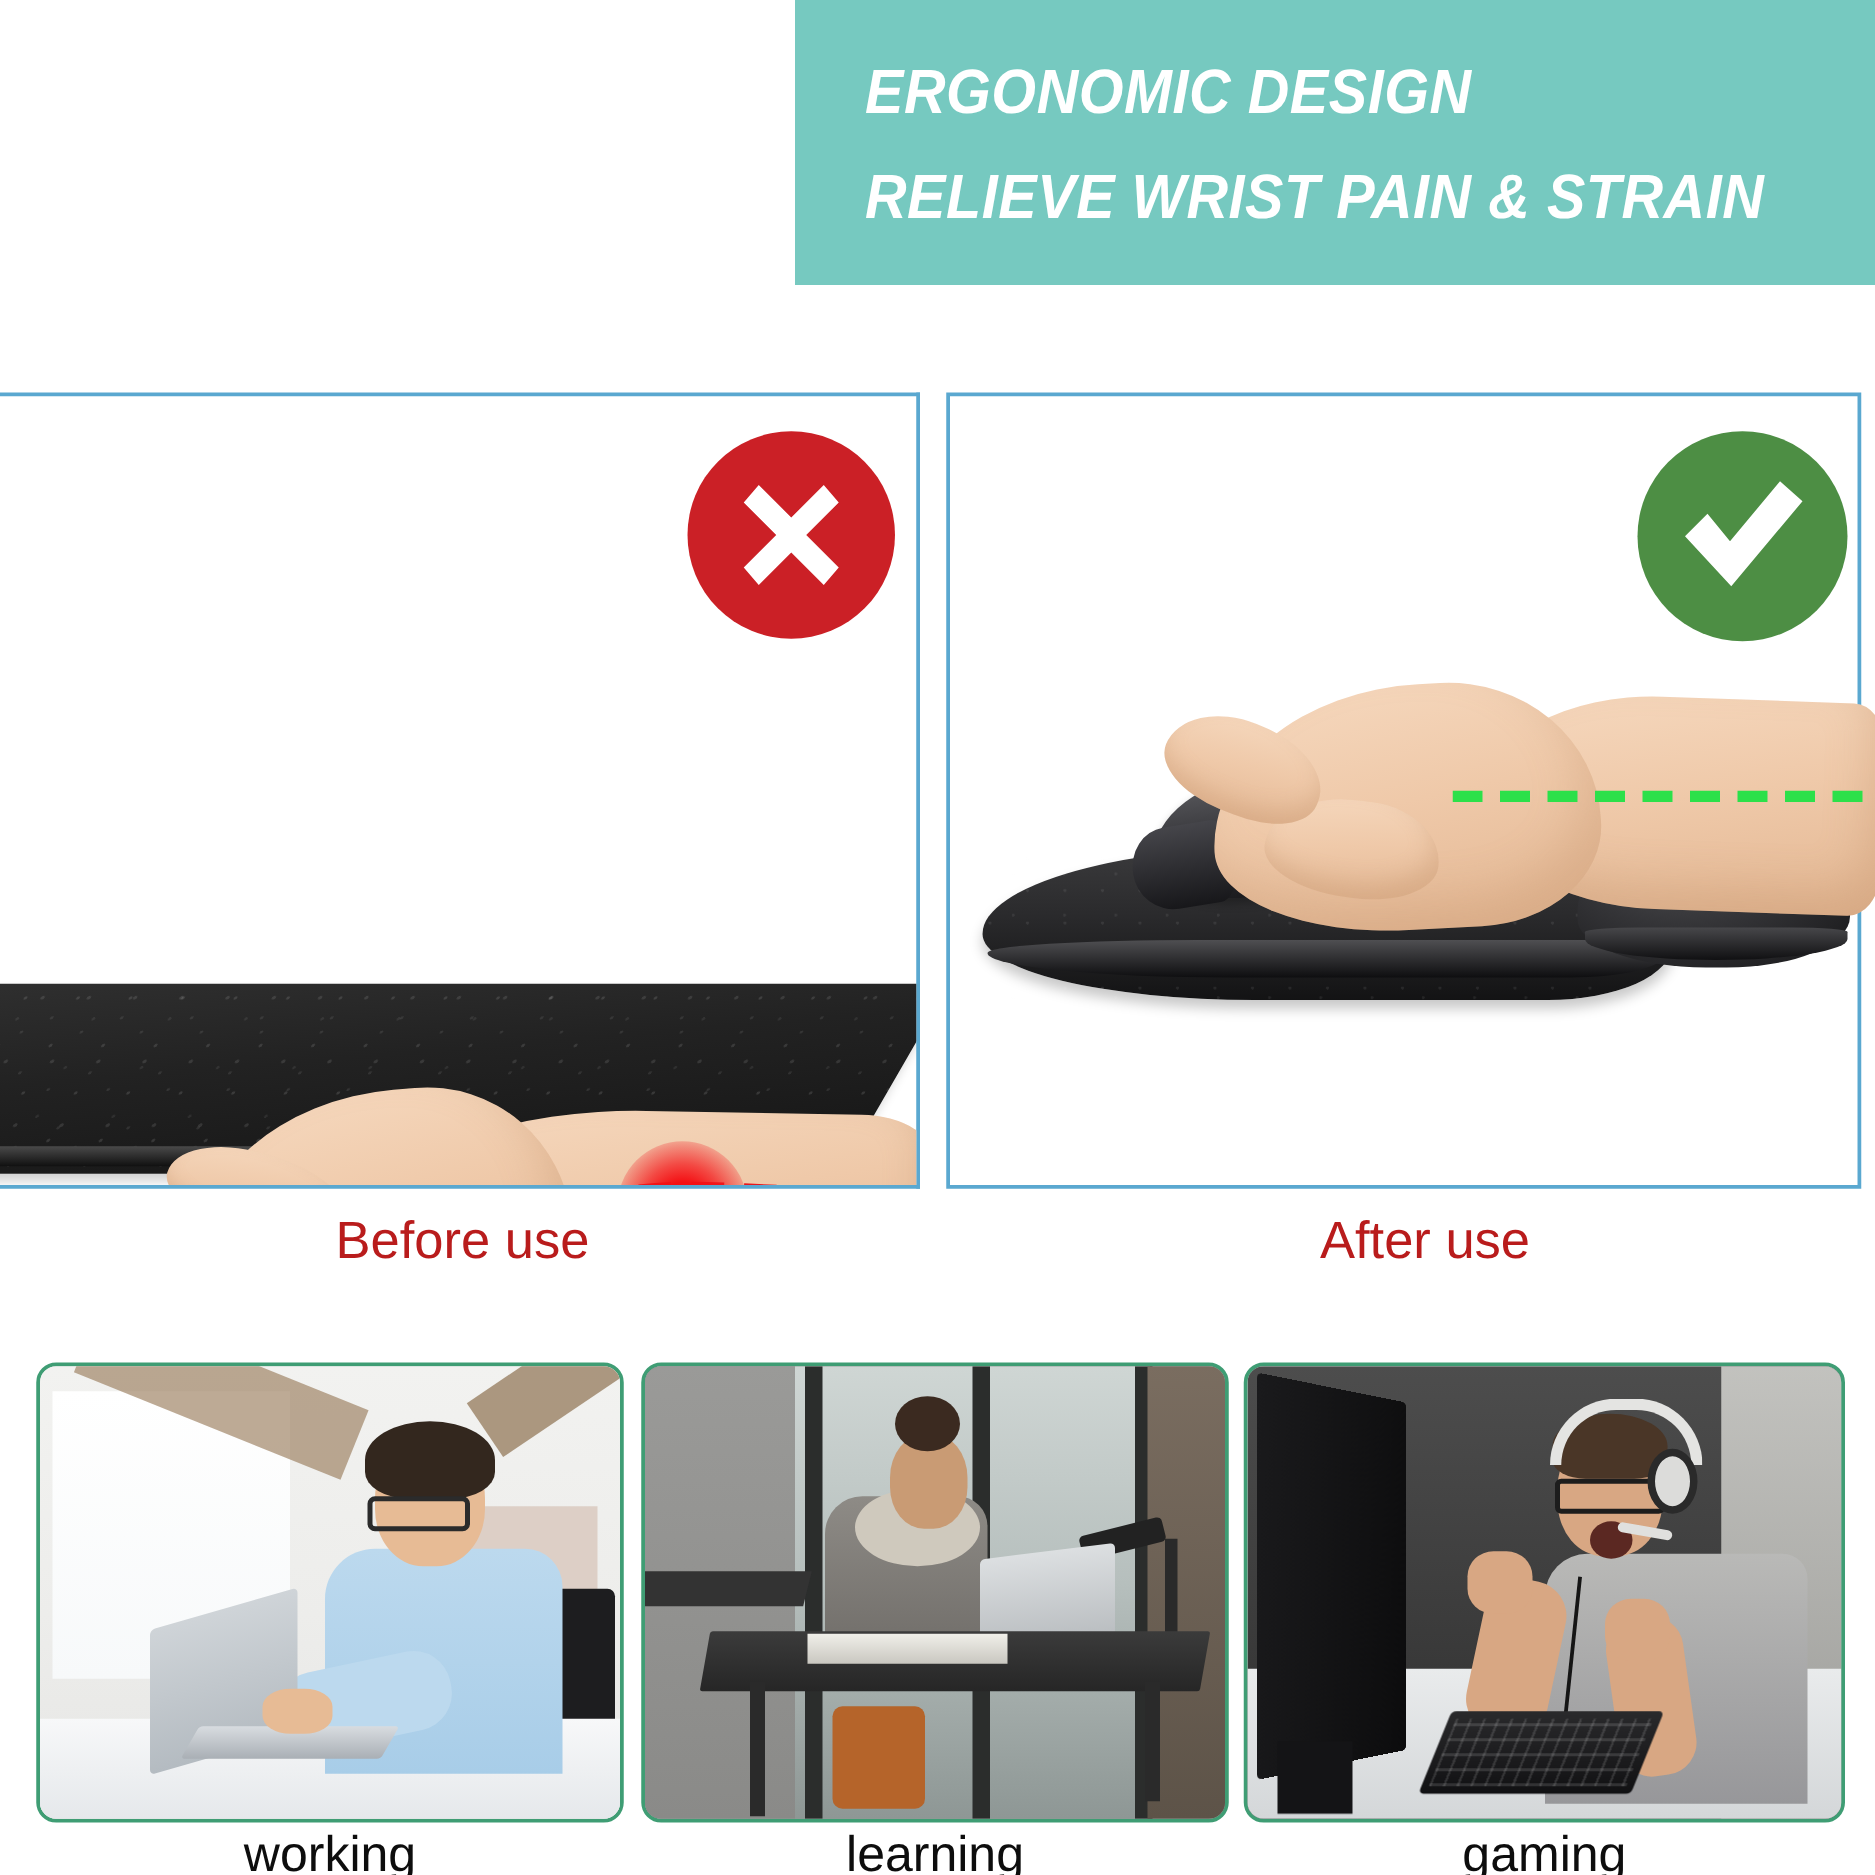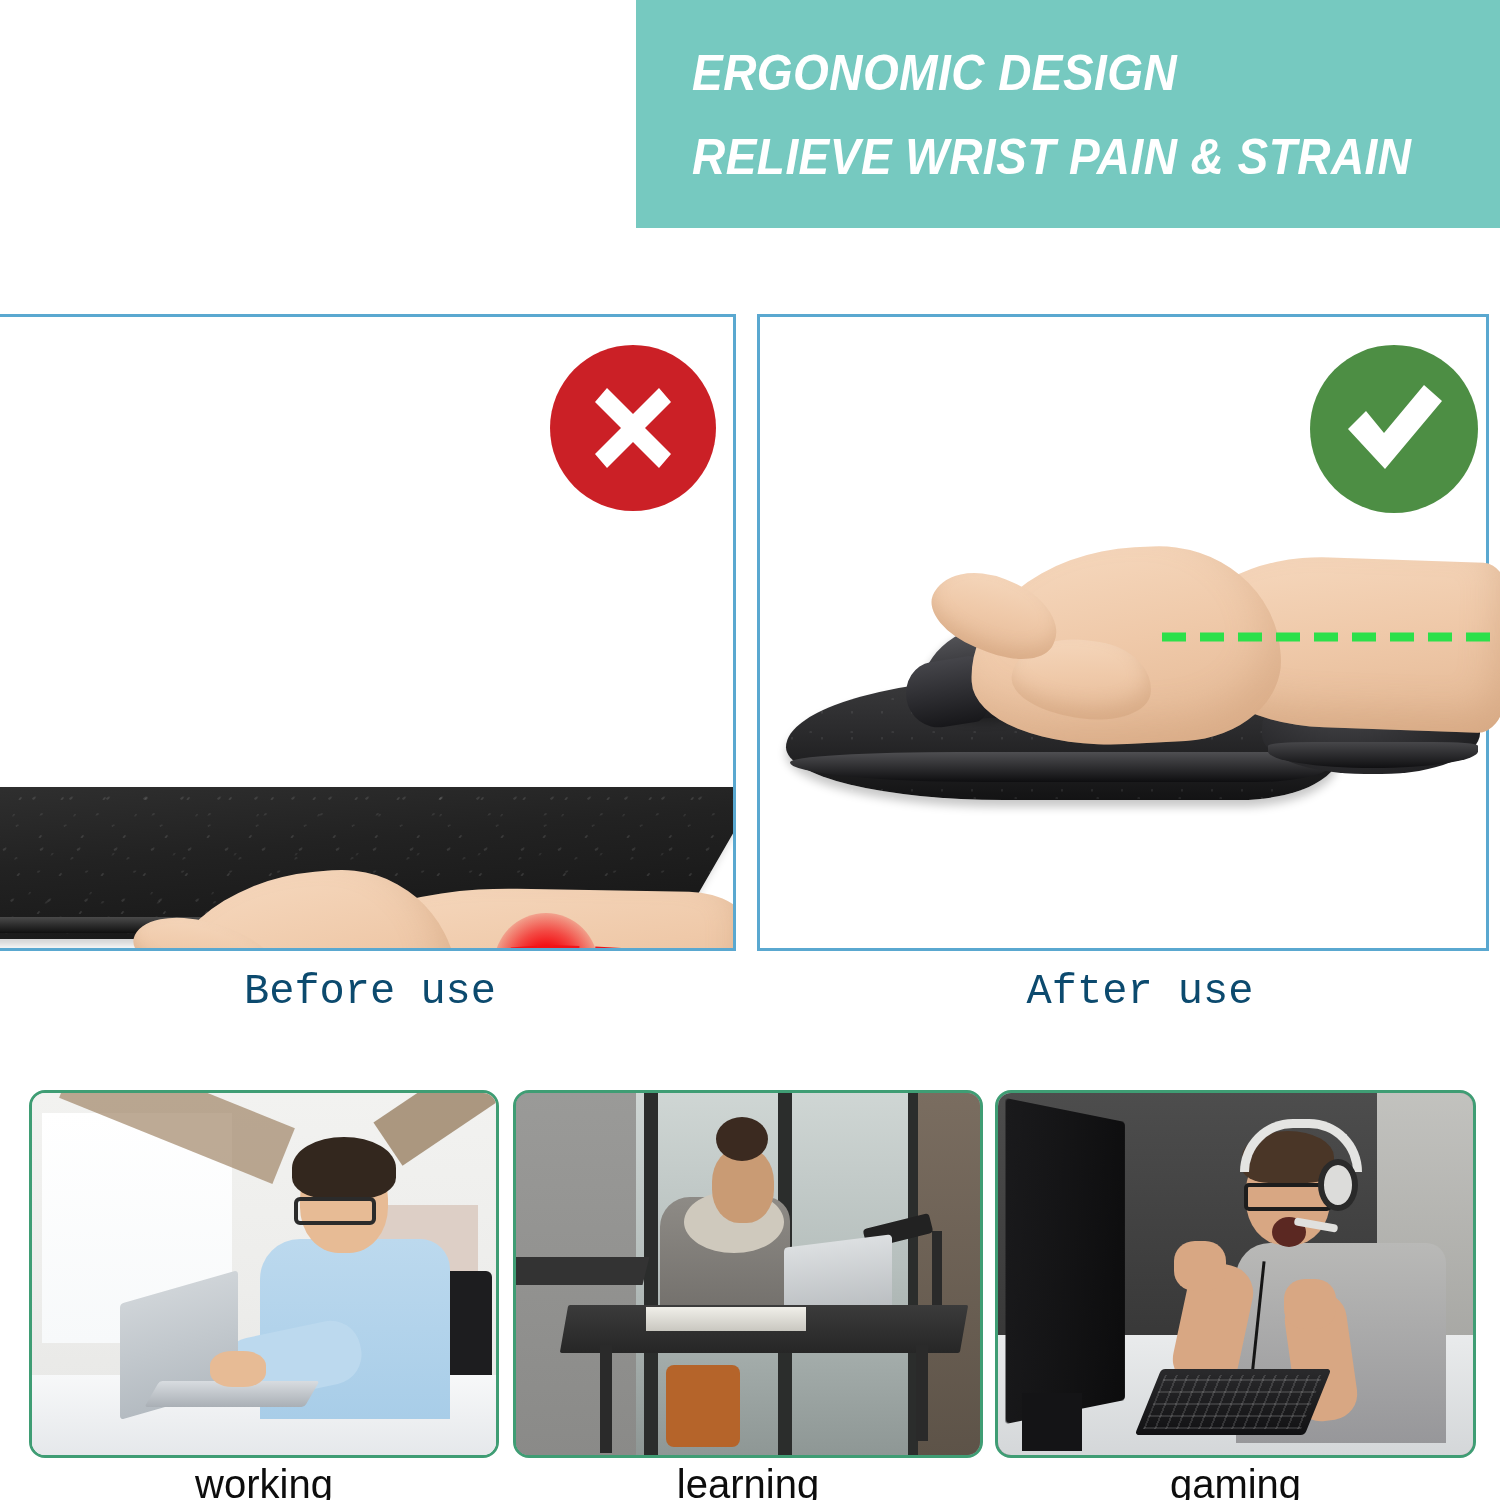--- a/index.html
+++ b/index.html
@@ -325,22 +325,22 @@
     top: 628px;
     width: 336px;
     height: 18px;
   }
 
   
   .panel-caption {
     position: absolute;
     top: 968px;
     font-size: 42px;
-    color: #0c4a6e;
-    font-family: Liberation Mono, monospace;
+    color: #b91c1c;
+    font-family: Liberation Sans, sans-serif;
     text-align: center;
     white-space: nowrap;
   }
   #caption-before { left: 0px; width: 740px; }
   #caption-after  { left: 774px; width: 732px; }
 
   
   .usecase {
     position: absolute;
     top: 1090px;

